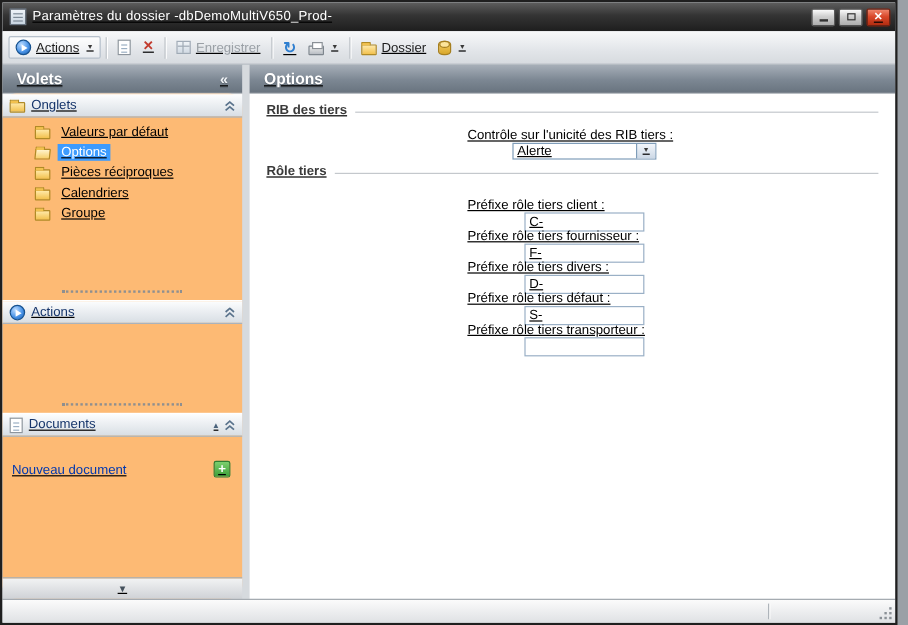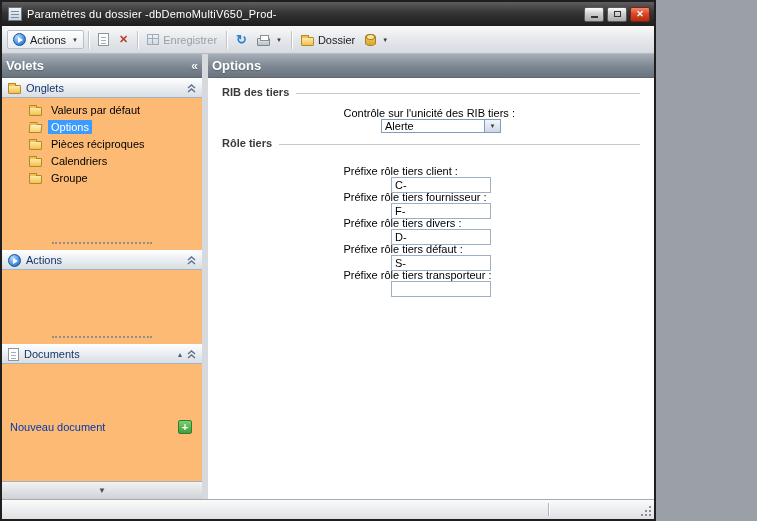--- a/index.html
+++ b/index.html
@@ -1,20 +1,20 @@
 <!DOCTYPE html>
 <html><head>
 <meta charset="utf-8">
 <style>
   * { box-sizing: border-box; margin: 0; padding: 0; }
   html,body { background:#9aa0a6; }
   body { font-family: "Liberation Sans", sans-serif; font-size: 11px; }
 
-  .window{ position:relative; width:656px; height:521px; border:2px solid #1f1f1f;
-    display:flex; flex-direction:column; background:#d6dade; overflow:hidden; }
+  .window{ position:relative; width:748px; height:521px; border:2px solid #1f1f1f;
+    display:flex; flex-direction:column; background:#d6dade; overflow:hidden;text-decoration:underline; }
 
   
   .titlebar{ height:24px; flex:0 0 24px; display:flex; align-items:center;
     background:linear-gradient(#5e5e5e,#343434 45%,#1e1e1e); padding:0 4px; }
   .app-icon{ width:14px; height:14px; margin:0 5px 0 2px;
     background:linear-gradient(#eef3f8,#c8d4e0); border:1px solid #6b7683; position:relative; }
   .app-icon::after{ content:""; position:absolute; left:2px; top:3px; width:8px; height:1px;
     background:#7d8a97; box-shadow:0 3px 0 #7d8a97, 0 6px 0 #7d8a97; }
   .title-text{ color:#ffffff; font-size:11px; letter-spacing:.2px; }
   .win-buttons{ margin-left:auto; display:flex; gap:3px; }
@@ -67,21 +67,21 @@
 
   .db-ic{ position:relative; width:11px; height:12px;
     background:linear-gradient(#f7d062,#d8a72c); border:1px solid #a67f1f; border-radius:5px/3px; }
   .db-ic::before{ content:""; position:absolute; left:0; right:0; top:-1px; height:4px;
     border-radius:50%; background:#fce49a; border:1px solid #a67f1f; }
 
   
   .headers{ display:flex; flex:0 0 24px; height:24px; }
   .pane-header{ display:flex; align-items:center; color:#ffffff; font-weight:bold; font-size:13px;
     background:linear-gradient(#a7afb8,#7c8793 55%,#69747f); border-bottom:1px solid #5d6873;
-    padding:0 4px; text-shadow:0 1px 1px rgba(0,0,0,.25); }
+    padding:0 12px; text-shadow:0 1px 1px rgba(0,0,0,.25); }
   .pane-header.left{ width:200px; flex:0 0 200px; }
   .pane-header.right{ flex:1; }
   .collapse-glyph{ margin-left:auto; font-weight:bold; color:#f2f5f8; font-size:12px; cursor:default; }
   .hsplit{ width:6px; flex:0 0 6px; background:#d6dade; }
 
   
   .content{ flex:1; display:flex; min-height:0; }
   .sidebar{ width:200px; flex:0 0 200px; background:#fdba74; display:flex; flex-direction:column;border-radius:12px; }
   .splitter{ width:6px; flex:0 0 6px; background:#d6dade; }
   .main{ flex:1; background:#ffffff; overflow:hidden; }
@@ -96,21 +96,21 @@
   .tree{ padding:3px 0 0 0; }
   .tree-item{ display:flex; align-items:center; gap:6px; height:17px; padding-left:27px; cursor:default; }
   .tree-label{ color:#000; padding:1px 3px; }
   .tree-label.selected{ background:#3d9bfd; color:#fff; }
 
   .dots{ width:100px; margin:0 auto; border-top:2px dotted #8f8f8f; height:0; }
   .dots.d1{ margin-top:56px; }
   .dots.d2{ margin-top:66px; }
   .gap6{ height:6px; }
 
-  .newdoc-row{ display:flex; align-items:center; padding:8px 10px 0 8px;margin-top:48px; }
+  .newdoc-row{ display:flex; align-items:flex-end; padding:20px 10px 0 8px; }
   .newdoc-link{ color:#0038b0; cursor:default; }
   .plus-btn{ margin-left:auto; width:14px; height:14px; border:1px solid #2e7d32; border-radius:2px;
     background:linear-gradient(#7ccf6e,#3fa03a); color:#fff; font-weight:bold; font-size:11px;
     line-height:12px; text-align:center; }
 
   .side-bottom{ margin-top:auto; height:18px; flex:0 0 18px; border-top:1px solid #a8aeb4;
     background:linear-gradient(#f2f3f4,#cfd2d6); display:flex; align-items:center; justify-content:center; }
   .side-bottom .arrow{ font-size:8px; color:#45515c; }
 
   

